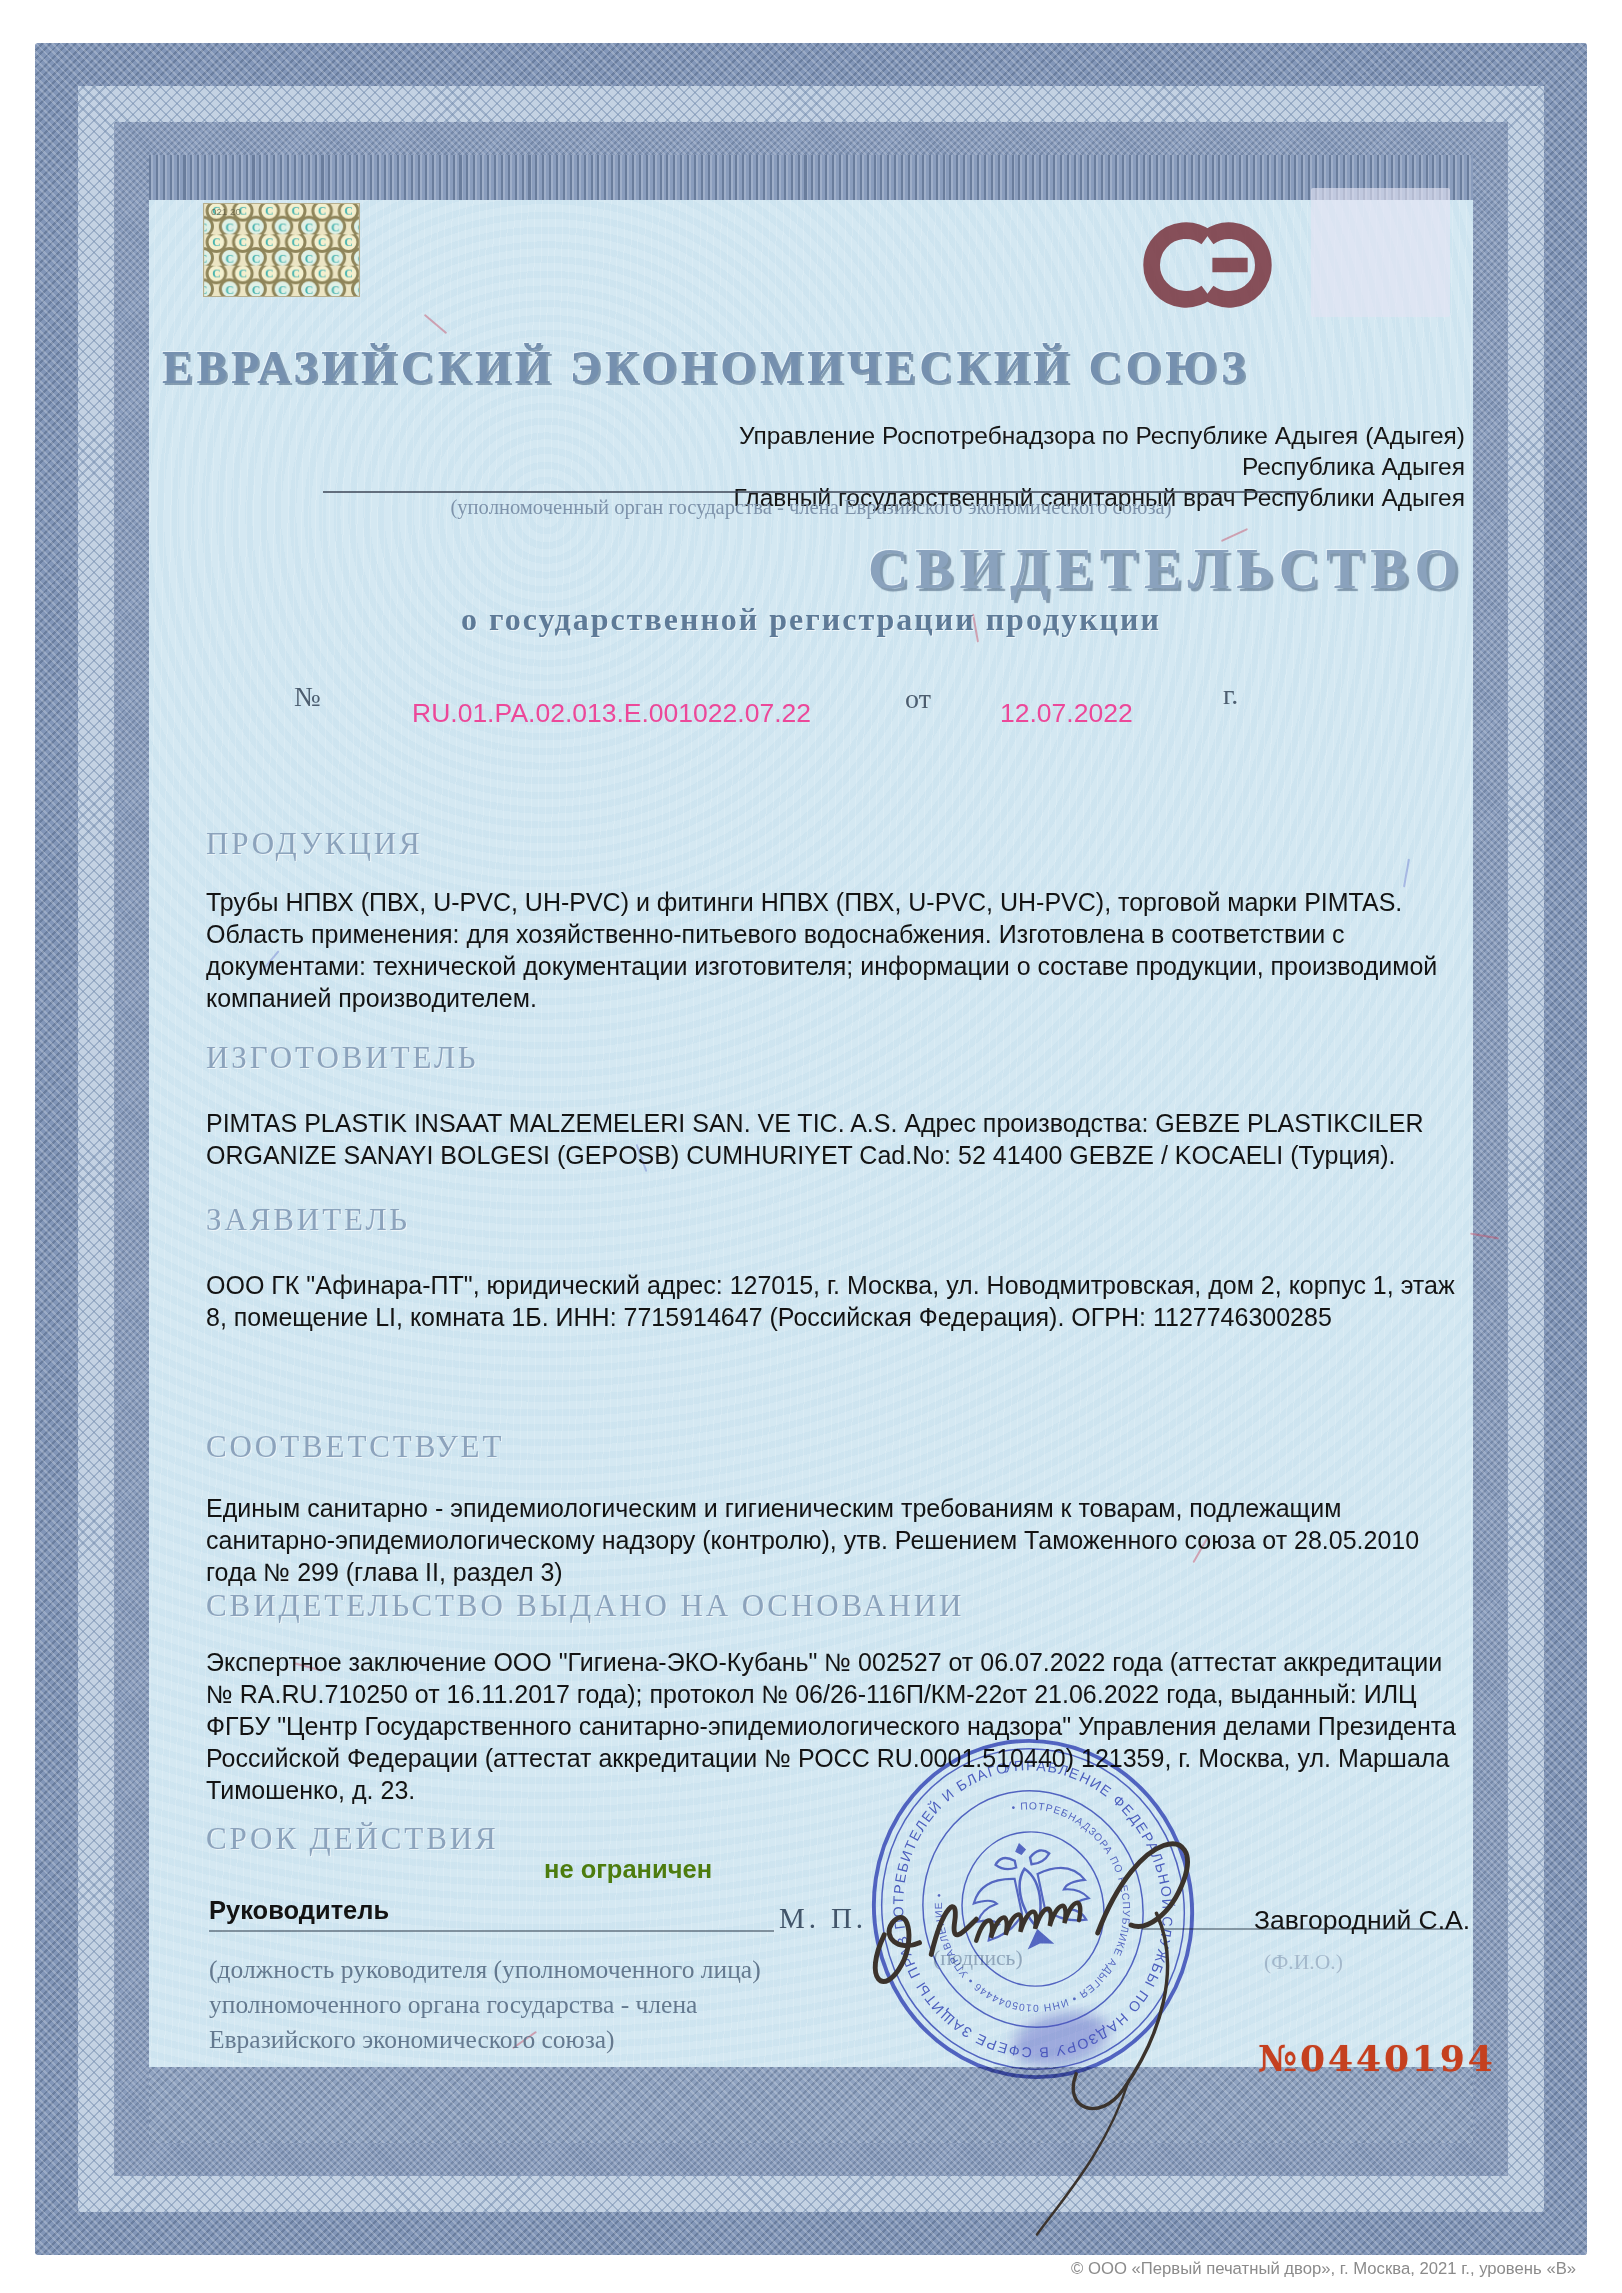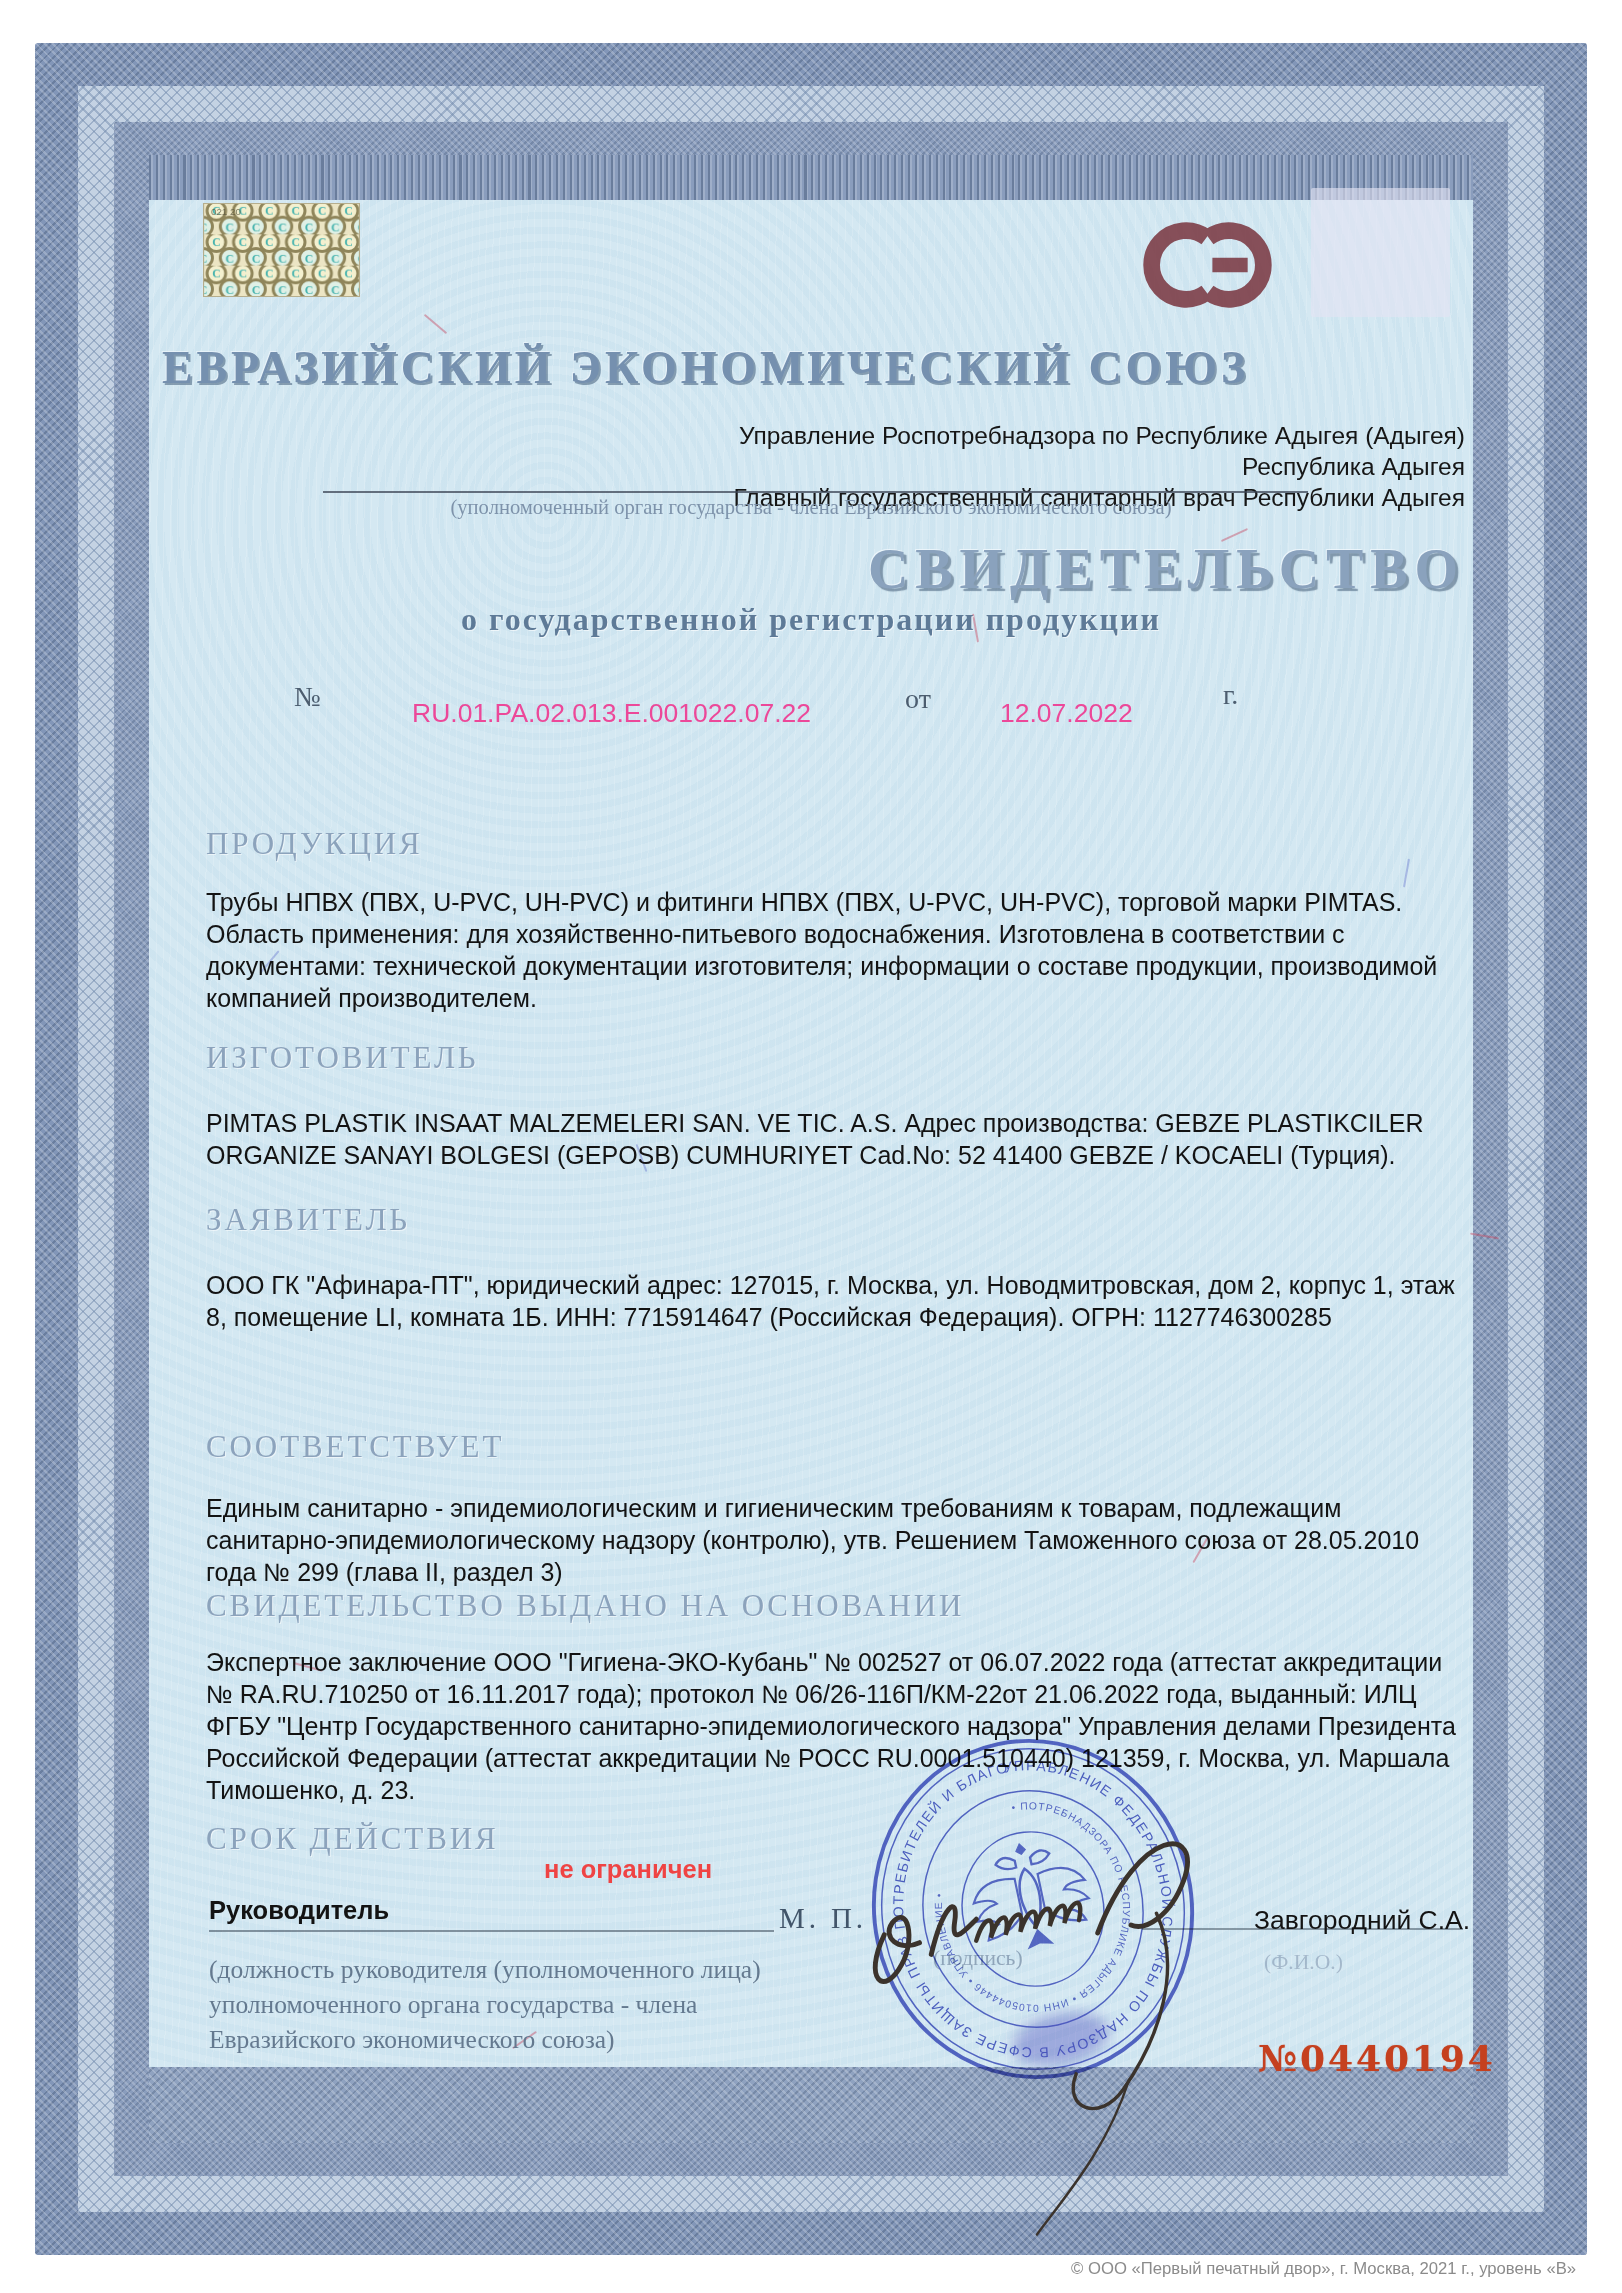--- a/index.html
+++ b/index.html
@@ -56,21 +56,21 @@
     letter-spacing:2px;color:#5e7a97;text-shadow:1px 1px 0 rgba(255,255,255,.6);}
   
   .numrow span{position:absolute;}
   .lbl{font-family:"Liberation Serif","DejaVu Serif",serif;font-size:28px;color:#4c5d6f;}
   .val{font-size:26.5px;color:#ec4899;}
   
   .sec{position:absolute;left:206px;width:1260px;}
   .sec-title{margin:0;font-family:"Liberation Serif","DejaVu Serif",serif;font-weight:normal;
     font-size:31px;letter-spacing:2.9px;color:#8ca3bc;text-shadow:1px 1px 0 rgba(255,255,255,.55);}
   .sec-body{margin:23.5px 0 0 0;font-size:25px;line-height:32px;color:#131313;}
-  .validity-value{position:absolute;left:544px;top:1855px;font-size:25.5px;font-weight:bold;color:#ef4444;}
+  .validity-value{position:absolute;left:544px;top:1855px;font-size:25.5px;font-weight:bold;color:#4d7c0f;}
   
   .role-label{position:absolute;left:209px;top:1896px;font-size:25.5px;font-weight:bold;color:#131313;}
   .sig-line-left{position:absolute;left:209px;width:565px;top:1930px;height:2px;background:rgba(70,85,100,.6);}
   .sig-line-right{position:absolute;left:1142px;width:321px;top:1928px;height:1.5px;background:rgba(70,85,100,.55);}
   .role-caption{position:absolute;left:209px;top:1952px;width:564px;
     font-family:"Liberation Serif","DejaVu Serif",serif;font-size:25.5px;line-height:35px;color:#64798f;}
   .mp-label{position:absolute;left:779px;top:1902px;font-family:"Liberation Serif","DejaVu Serif",serif;
     font-size:29px;letter-spacing:3.9px;color:#42556a;}
   .sign-caption{position:absolute;left:933px;top:1946px;font-family:"Liberation Serif","DejaVu Serif",serif;
     font-size:21.6px;color:rgba(90,112,140,.55);}

